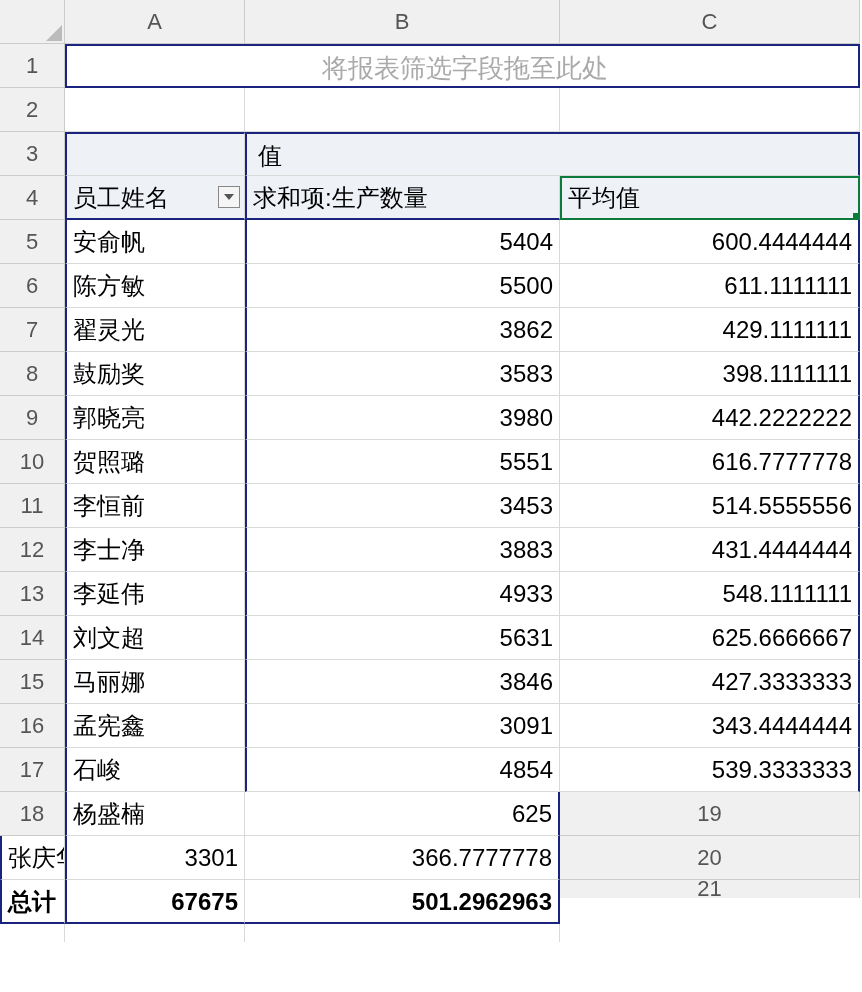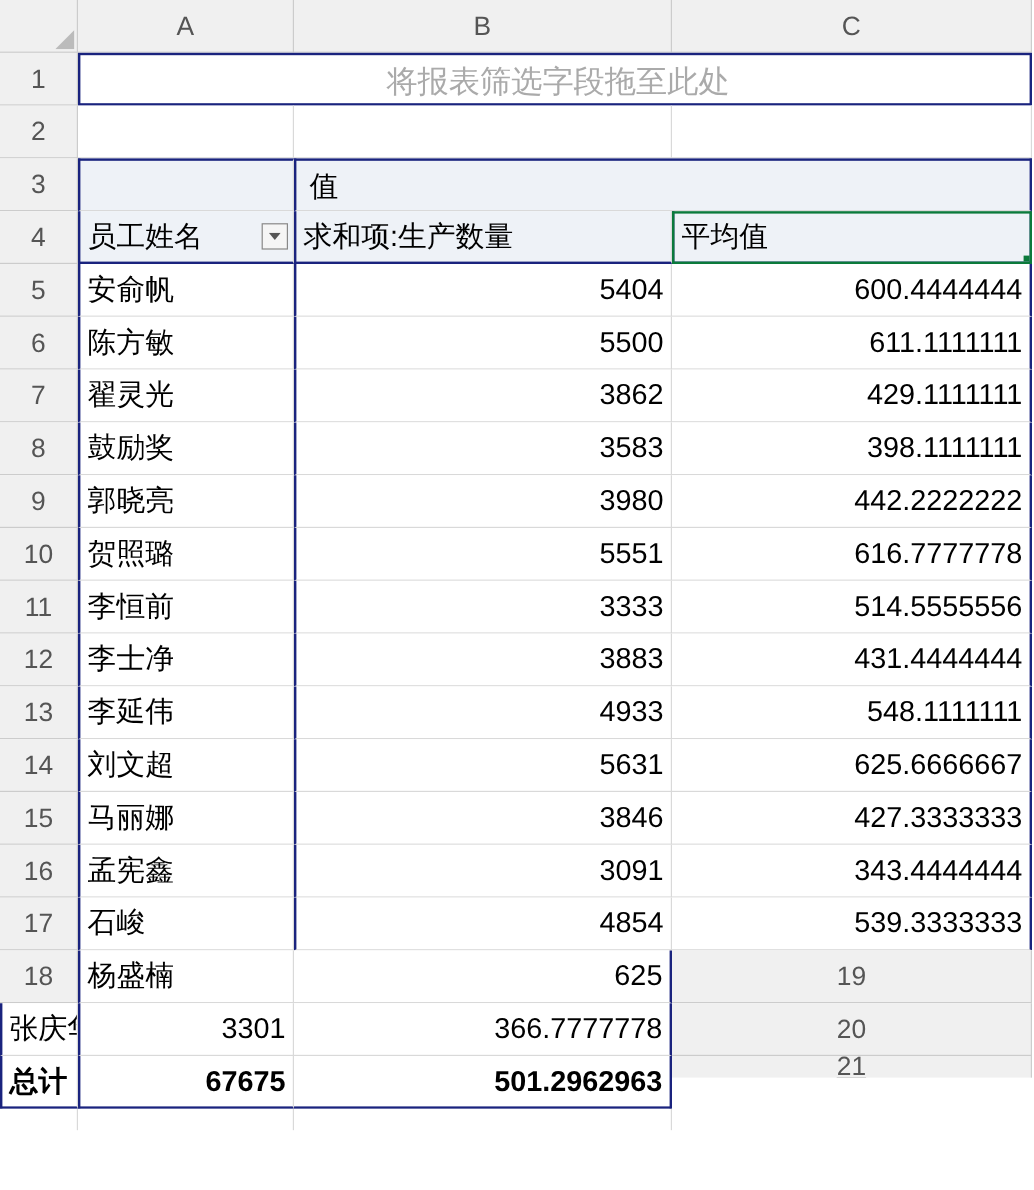--- a/index.html
+++ b/index.html
@@ -119,21 +119,21 @@
     <div class="rcell">9</div>
     <div class="cell bl">郭晓亮</div>
     <div class="cell right bl">3980</div>
     <div class="cell right br">442.2222222</div>
     <div class="rcell">10</div>
     <div class="cell bl">贺照璐</div>
     <div class="cell right bl">5551</div>
     <div class="cell right br">616.7777778</div>
     <div class="rcell">11</div>
     <div class="cell bl">李恒前</div>
-    <div class="cell right bl">3333</div>
+    <div class="cell right bl">3453</div>
     <div class="cell right br">514.5555556</div>
     <div class="rcell">12</div>
     <div class="cell bl">李士净</div>
     <div class="cell right bl">3883</div>
     <div class="cell right br">431.4444444</div>
     <div class="rcell">13</div>
     <div class="cell bl">李延伟</div>
     <div class="cell right bl">4933</div>
     <div class="cell right br">548.1111111</div>
     <div class="rcell">14</div>

